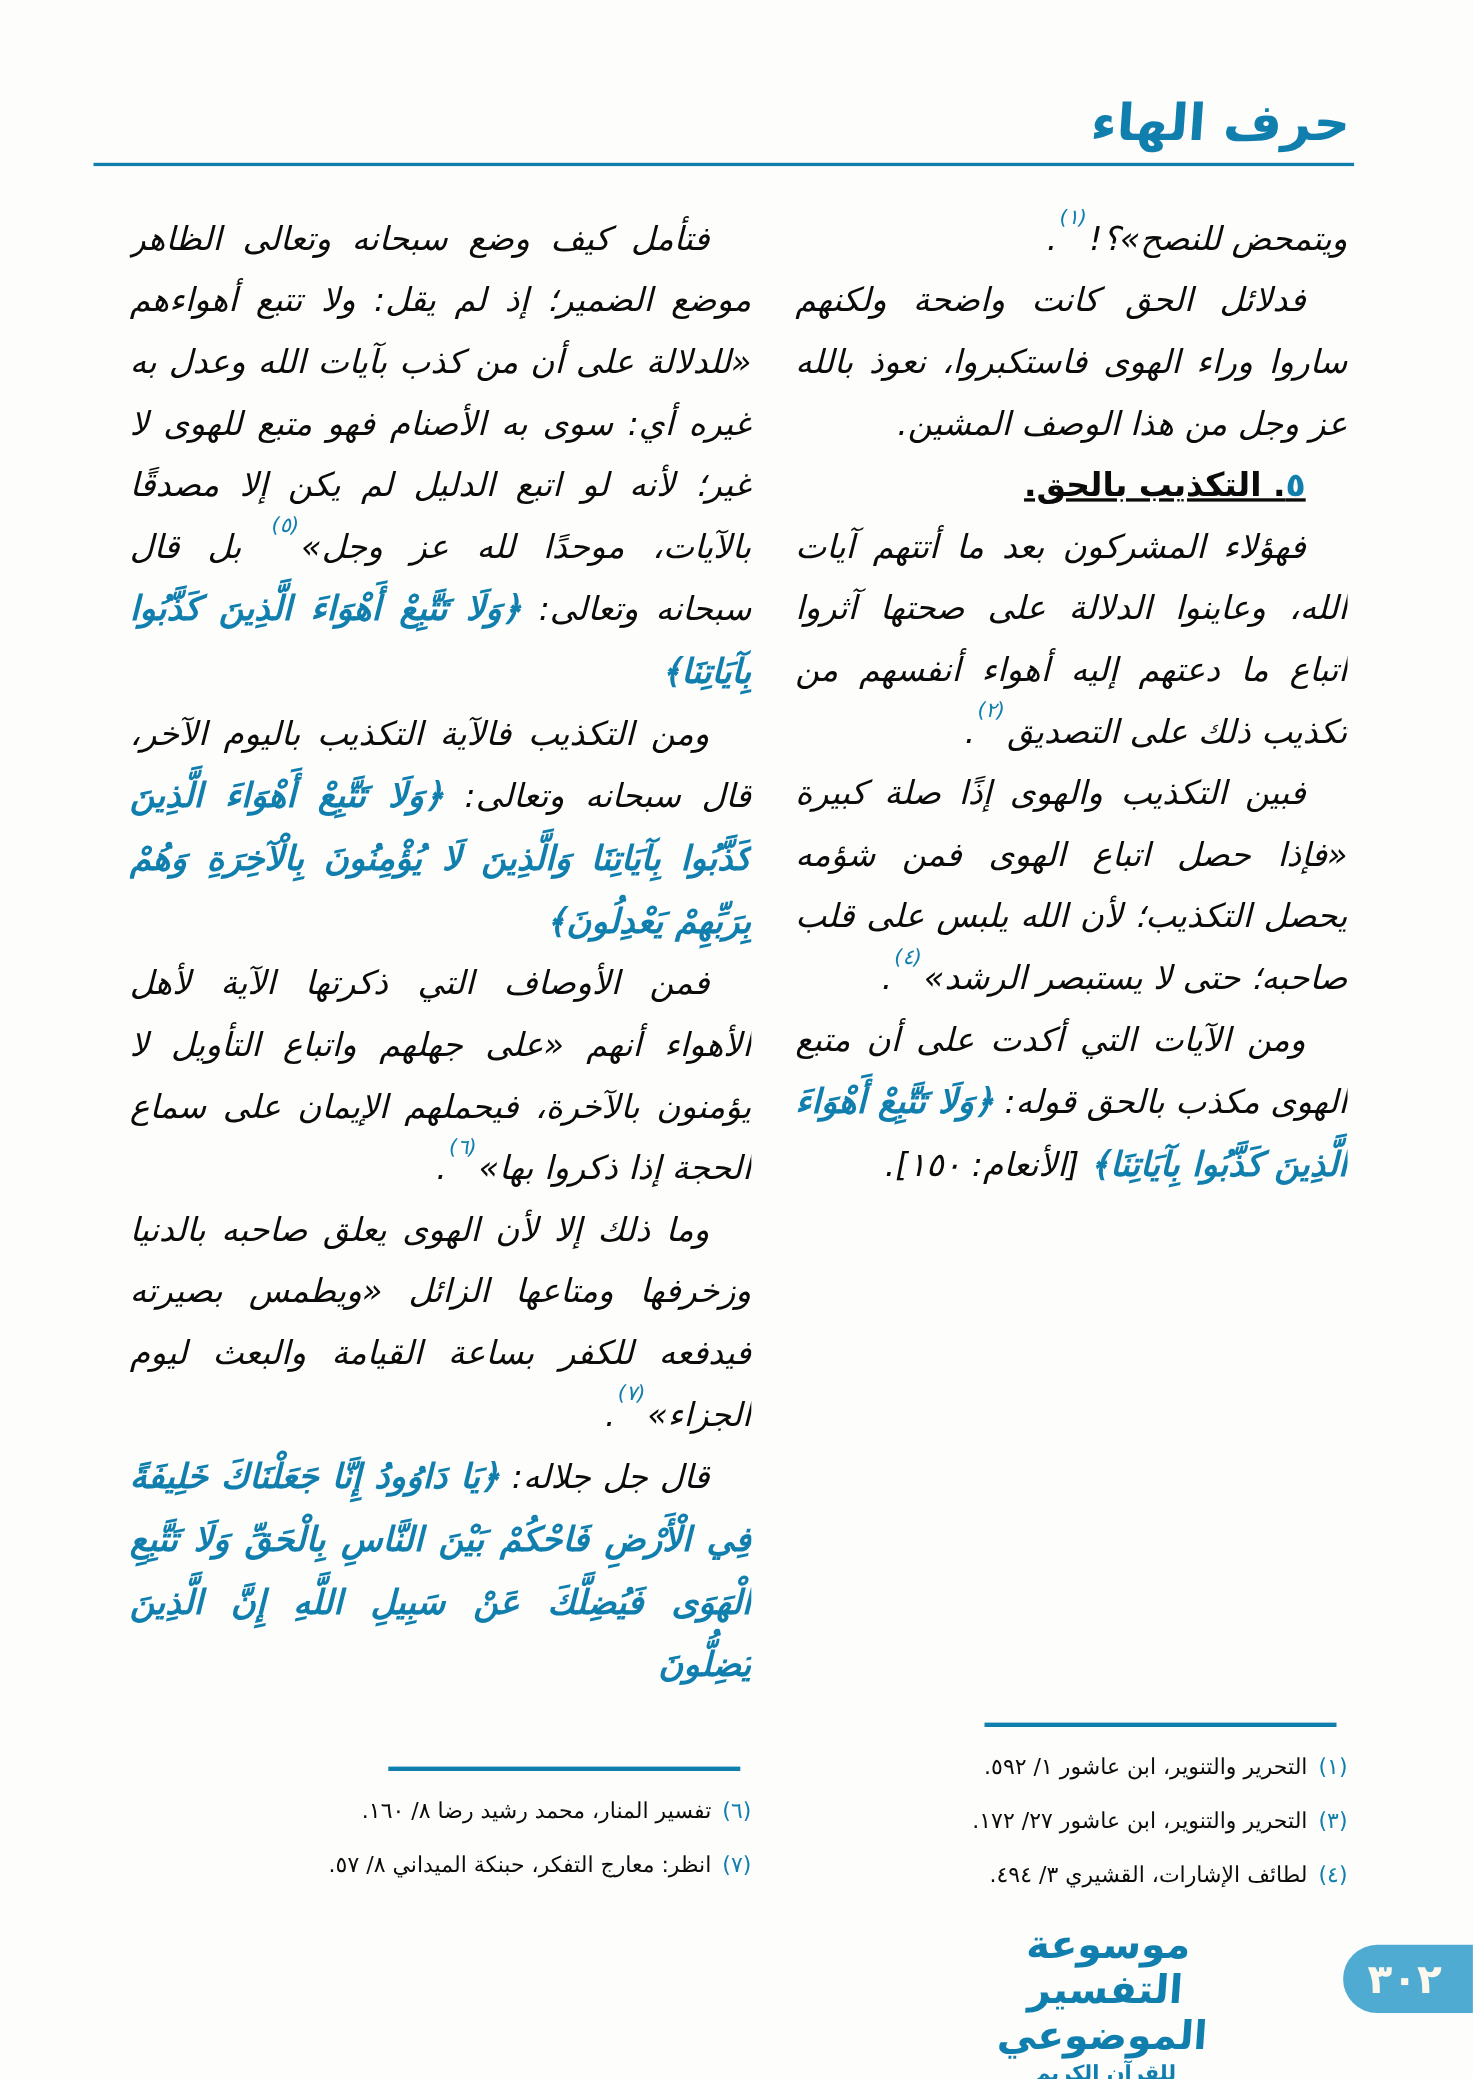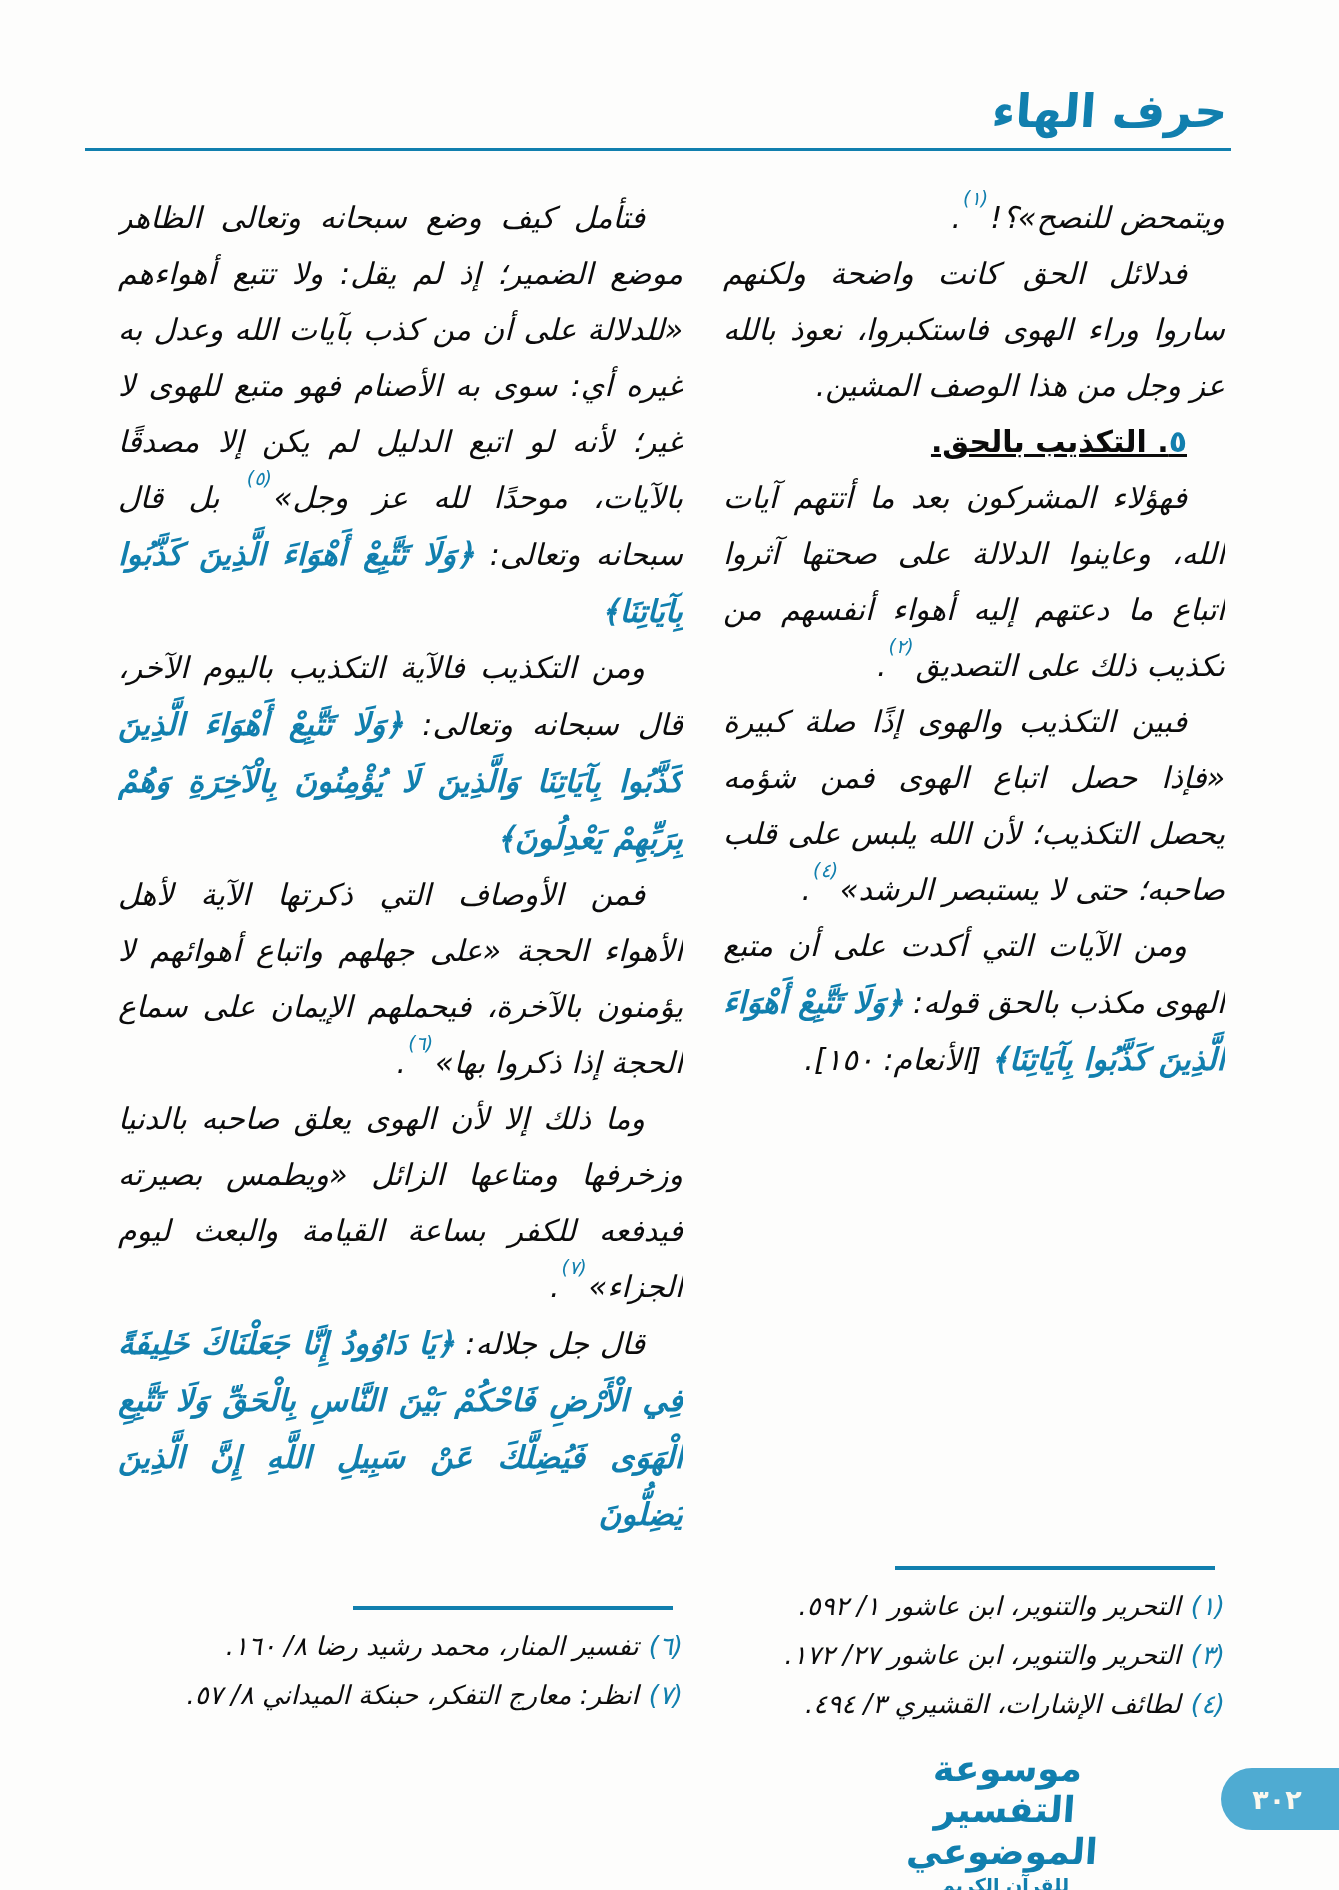--- a/index.html
+++ b/index.html
@@ -38,39 +38,39 @@
   .hnum{color:#117fae;font-weight:bold;}
   .q{color:#117fae;font-weight:bold;font-size:31px;}
   sup.fn{
     color:#117fae;font-size:19px;line-height:0;
     position:relative;top:-12px;
     padding:0 2px;
   }
   
   .fnblock{
     position:absolute;
-    font-size:26px;line-height:49px;color:#0b0b0b;font-style:italic;
+    font-size:20px;line-height:49px;color:#0b0b0b;
   }
   .fn-right{left:723px;top:1566px;width:502px;}
   .fn-left{left:118px;top:1606px;width:565px;}
   .fnrule{height:4px;background:#117fae;width:320px;margin-right:10px;margin-bottom:12px;}
   .fnitem{white-space:nowrap;}
   .fnnum{color:#117fae;padding-left:10px;}
   
   .footer-logo{
     position:absolute;left:855px;top:1748px;width:300px;
     text-align:center;color:#117fae;line-height:1.15;
   }
   .logo1{font-size:36px;font-weight:bold;letter-spacing:-1px;transform:skewX(-4deg);}
   .logo2{font-size:19px;font-weight:bold;margin-top:3px;}
   .page-badge{
     position:absolute;right:0;top:1768px;width:118px;height:62px;
     background:#4fabd2;border-radius:31px 0 0 31px;
     color:#fcf8ee;display:flex;align-items:center;justify-content:center;
-    font-size:27px;letter-spacing:7px;font-weight:bold;
+    font-size:37px;letter-spacing:7px;font-weight:bold;
     padding-right:6px;box-sizing:border-box;
   }
 </style>
 </head>
 <body>
 
 <div class="page">
 
   <div class="header-title">حرف الهاء</div>
   <div class="header-rule"></div>
@@ -80,21 +80,21 @@
     <p class="para"><span>فدلائل الحق كانت واضحة ولكنهم ساروا وراء الهوى فاستكبروا، نعوذ بالله عز وجل من هذا الوصف المشين.</span></p>
     <p class="heading"><span class="hnum">٥</span><span>. التكذيب بالحق.</span></p>
     <p class="para"><span>فهؤلاء المشركون بعد ما أتتهم آيات الله، وعاينوا الدلالة على صحتها آثروا اتباع ما دعتهم إليه أهواء أنفسهم من تكذيب ذلك على التصديق</span><sup class="fn">(٢)</sup><span>.</span></p>
     <p class="para"><span>فبين التكذيب والهوى إذًا صلة كبيرة «فإذا حصل اتباع الهوى فمن شؤمه يحصل التكذيب؛ لأن الله يلبس على قلب صاحبه؛ حتى لا يستبصر الرشد»</span><sup class="fn">(٤)</sup><span>.</span></p>
     <p class="para"><span>ومن الآيات التي أكدت على أن متبع الهوى مكذب بالحق قوله: </span><span class="q">﴿وَلَا تَتَّبِعْ أَهْوَاءَ الَّذِينَ كَذَّبُوا بِآيَاتِنَا﴾</span><span> [الأنعام: ١٥٠].</span></p>
   </div>
 
   <div class="col col-left">
     <p class="para"><span>فتأمل كيف وضع سبحانه وتعالى الظاهر موضع الضمير؛ إذ لم يقل: ولا تتبع أهواءهم «للدلالة على أن من كذب بآيات الله وعدل به غيره أي: سوى به الأصنام فهو متبع للهوى لا غير؛ لأنه لو اتبع الدليل لم يكن إلا مصدقًا بالآيات، موحدًا لله عز وجل»</span><sup class="fn">(٥)</sup><span> بل قال سبحانه وتعالى: </span><span class="q">﴿وَلَا تَتَّبِعْ أَهْوَاءَ الَّذِينَ كَذَّبُوا بِآيَاتِنَا﴾</span></p>
     <p class="para"><span>ومن التكذيب فالآية التكذيب باليوم الآخر، قال سبحانه وتعالى: </span><span class="q">﴿وَلَا تَتَّبِعْ أَهْوَاءَ الَّذِينَ كَذَّبُوا بِآيَاتِنَا وَالَّذِينَ لَا يُؤْمِنُونَ بِالْآخِرَةِ وَهُمْ بِرَبِّهِمْ يَعْدِلُونَ﴾</span></p>
-    <p class="para"><span>فمن الأوصاف التي ذكرتها الآية لأهل الأهواء الحجة «على جهلهم واتباع أهوائهم لا يؤمنون بالآخرة، فيحملهم الإيمان على سماع الحجة إذا ذكروا بها»</span><sup class="fn">(٦)</sup><span>.</span></p>
+    <p class="para"><span>فمن الأوصاف التي ذكرتها الآية لأهل الأهواء أنهم «على جهلهم واتباع التأويل لا يؤمنون بالآخرة، فيحملهم الإيمان على سماع الحجة إذا ذكروا بها»</span><sup class="fn">(٦)</sup><span>.</span></p>
     <p class="para"><span>وما ذلك إلا لأن الهوى يعلق صاحبه بالدنيا وزخرفها ومتاعها الزائل «ويطمس بصيرته فيدفعه للكفر بساعة القيامة والبعث ليوم الجزاء»</span><sup class="fn">(٧)</sup><span>.</span></p>
     <p class="para"><span>قال جل جلاله: </span><span class="q">﴿يَا دَاوُودُ إِنَّا جَعَلْنَاكَ خَلِيفَةً فِي الْأَرْضِ فَاحْكُمْ بَيْنَ النَّاسِ بِالْحَقِّ وَلَا تَتَّبِعِ الْهَوَى فَيُضِلَّكَ عَنْ سَبِيلِ اللَّهِ إِنَّ الَّذِينَ يَضِلُّونَ</span></p>
   </div>
 
   <div class="fnblock fn-right">
     <div class="fnrule"></div>
     <div class="fnitem"><span class="fnnum">(١)</span><span>التحرير والتنوير، ابن عاشور ١/ ٥٩٢.</span></div>
     <div class="fnitem"><span class="fnnum">(٣)</span><span>التحرير والتنوير، ابن عاشور ٢٧/ ١٧٢.</span></div>
     <div class="fnitem"><span class="fnnum">(٤)</span><span>لطائف الإشارات، القشيري ٣/ ٤٩٤.</span></div>
   </div>

